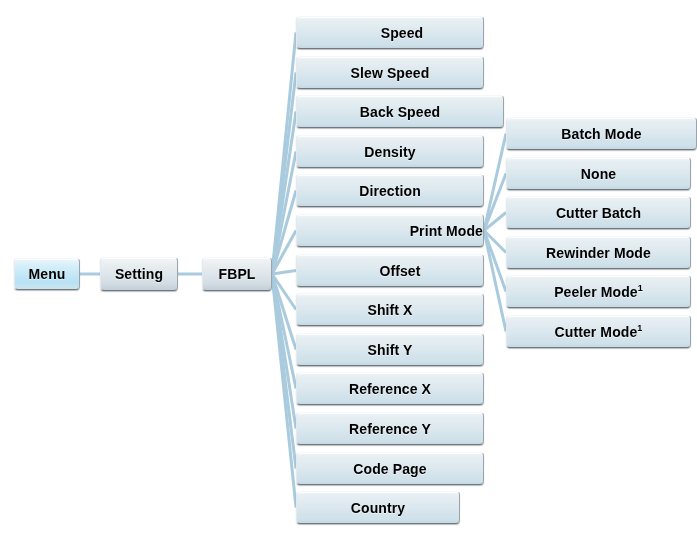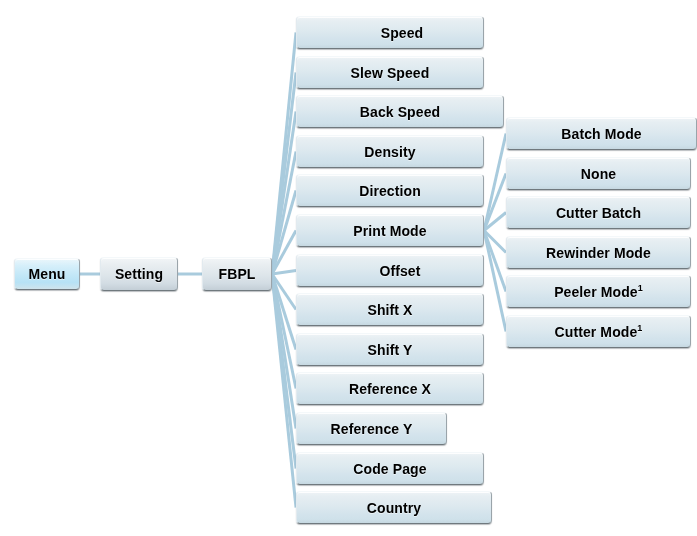--- a/index.html
+++ b/index.html
@@ -126,42 +126,42 @@
       </div>
       <div class="node" style="left: 296px; top: 95px; width: 208px; height: 33px;">
         <span class="lbl">Back Speed</span>
       </div>
       <div class="node" style="left: 296px; top: 135px; width: 188px; height: 33px;">
         <span class="lbl">Density</span>
       </div>
       <div class="node" style="left: 296px; top: 174px; width: 188px; height: 33px;">
         <span class="lbl">Direction</span>
       </div>
-      <div class="node" style="left: 296px; top: 214px; width: 188px; height: 33px;">
+      <div class="node" style="left: 296px; top: 214px; width: 188px; height: 33px; justify-content: flex-end;">
         <span class="lbl">Print Mode</span>
       </div>
       <div class="node" style="left: 296px; top: 254px; width: 188px; height: 33px; padding-left: 20px;">
         <span class="lbl">Offset</span>
       </div>
       <div class="node" style="left: 296px; top: 293px; width: 188px; height: 33px;">
         <span class="lbl">Shift X</span>
       </div>
       <div class="node" style="left: 296px; top: 333px; width: 188px; height: 33px;">
         <span class="lbl">Shift Y</span>
       </div>
       <div class="node" style="left: 296px; top: 372px; width: 188px; height: 33px;">
         <span class="lbl">Reference X</span>
       </div>
-      <div class="node" style="left: 296px; top: 412px; width: 151px; height: 33px; align-items: center;">
+      <div class="node" style="left: 296px; top: 412px; width: 188px; height: 33px; align-items: center;">
         <span class="lbl">Reference Y</span>
       </div>
       <div class="node" style="left: 296px; top: 452px; width: 188px; height: 33px;">
         <span class="lbl">Code Page</span>
       </div>
-      <div class="node" style="left: 296px; top: 491px; width: 196px; height: 33px;">
+      <div class="node" style="left: 296px; top: 491px; width: 164px; height: 33px;">
         <span class="lbl">Country</span>
       </div>
       <div class="node" style="left: 506px; top: 117px; width: 191px; height: 33px;">
         <span class="lbl">Batch Mode</span>
       </div>
       <div class="node" style="left: 506px; top: 157px; width: 185px; height: 33px;">
         <span class="lbl">None</span>
       </div>
       <div class="node" style="left: 506px; top: 196px; width: 185px; height: 33px;">
         <span class="lbl">Cutter Batch</span>

